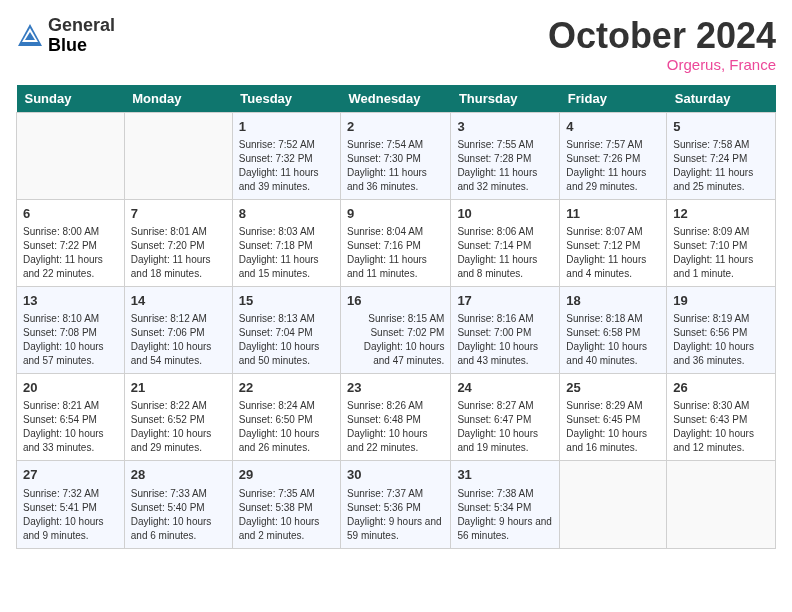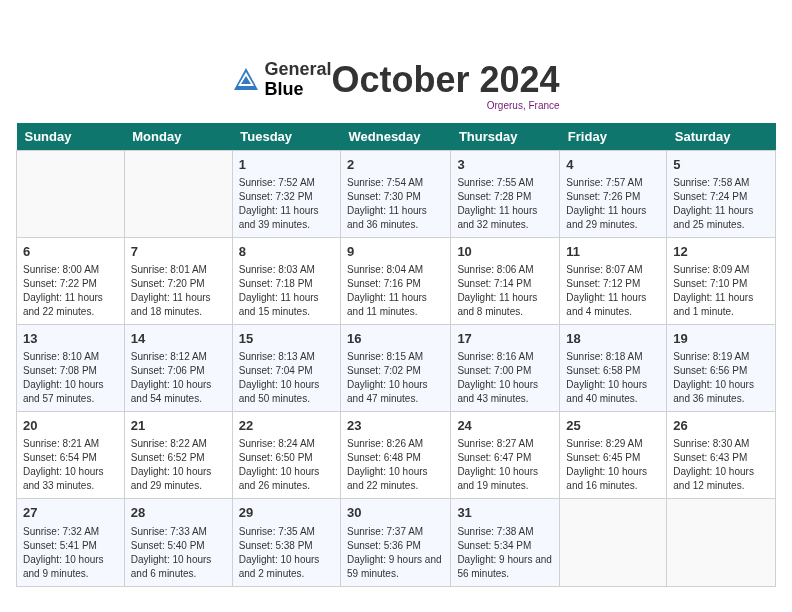--- a/index.html
+++ b/index.html
@@ -5,24 +5,23 @@
     * { margin: 0; padding: 0; box-sizing: border-box; }
     body {
       font-family: Arial, sans-serif;
       background: #fff;
       width: 792px;
       min-height: 612px;
       padding: 16px;
     }
     .header {
       display: flex;
-      justify-content: center;
+      justify-content: space-between;
       align-items: flex-start;
       margin-bottom: 12px;
-      margin-top: 44px;
     }
     .logo {
       display: flex;
       align-items: center;
     }
     .logo-text {
       display: flex;
       flex-direction: column;
       line-height: 1.1;
     }
@@ -44,22 +43,22 @@
     .title-block {
       text-align: right;
     }
     .month-title {
       font-size: 36px;
       font-weight: bold;
       color: #333;
       line-height: 1.1;
     }
     .location {
-      font-size: 10px;
-      color: #701a75;
+      font-size: 15px;
+      color: #ec4899;
     }
     table {
       width: 100%;
       border-collapse: collapse;
       font-size: 11px;
     }
     th {
       background-color: #0f766e;
       color: #fff;
       text-align: left;
@@ -222,21 +221,21 @@
 Daylight: 10 hours and 54 minutes.</div>
         </td>
         <td>
           <span class="day-num">15</span>
           <div class="cell-content" style="white-space: pre-line;">Sunrise: 8:13 AM
 Sunset: 7:04 PM
 Daylight: 10 hours and 50 minutes.</div>
         </td>
         <td>
           <span class="day-num">16</span>
-          <div class="cell-content" style="white-space: pre-line;">Sunrise: 8:15 AM
+          <div class="cell-content" style="white-space: pre-line; text-align: right;">Sunrise: 8:15 AM
 Sunset: 7:02 PM
 Daylight: 10 hours and 47 minutes.</div>
         </td>
         <td>
           <span class="day-num">17</span>
           <div class="cell-content" style="white-space: pre-line;">Sunrise: 8:16 AM
 Sunset: 7:00 PM
 Daylight: 10 hours and 43 minutes.</div>
         </td>
         <td>

